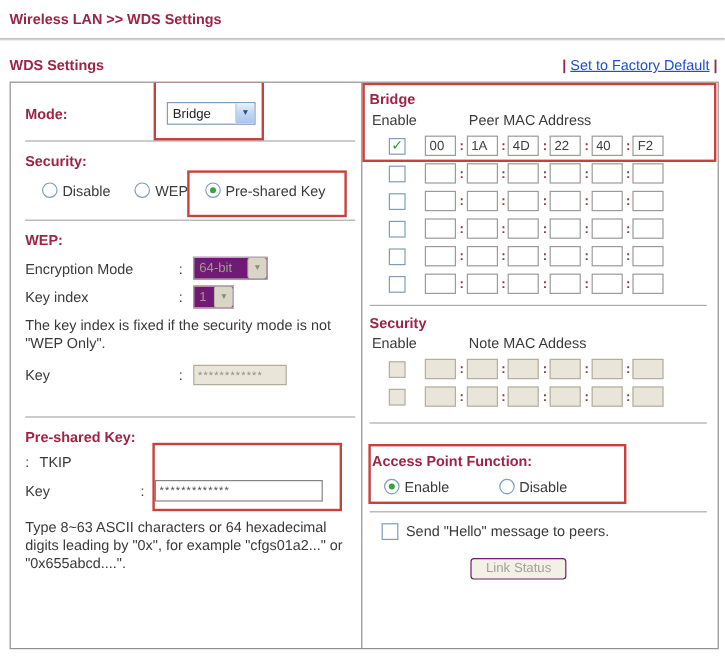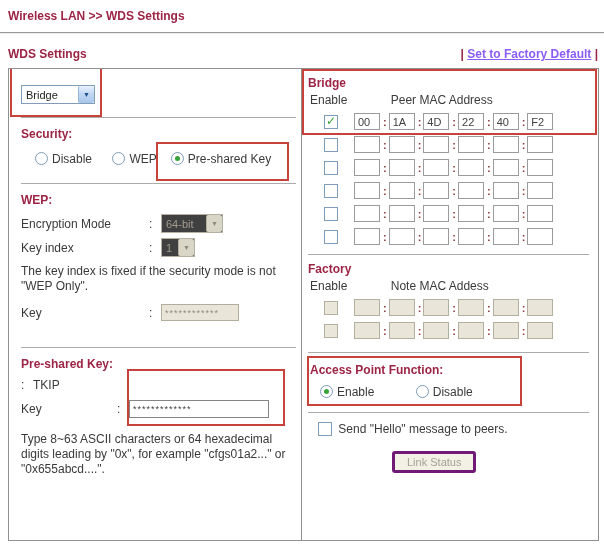--- a/index.html
+++ b/index.html
@@ -2,42 +2,42 @@
 <html><head>
 <meta charset="utf-8">
 <style>
   html,body{margin:0;padding:0}
   body{
     width:604px;height:550px;overflow:hidden;background:#fff;
     font-family:"Liberation Sans","DejaVu Sans",sans-serif;
     font-size:12px;color:#3a3a3a;position:relative;
   }
   .maroon{color:#9c2444;font-weight:bold}
-  .lnk{color:#8b5cf6;font-weight:bold;text-decoration:underline;cursor:pointer}
+  .lnk{color:#1d4ed8;font-weight:normal;text-decoration:underline;cursor:pointer}
   .breadcrumb{padding:9px 0 0 8px;font-size:12px;font-weight:bold;color:#9c2444}
   .toprule{margin-top:9px;border-top:1px solid #9a9a9a;border-bottom:1px solid #ececec}
   .secrow{display:flex;justify-content:space-between;align-items:baseline;margin:13px 6px 7px 8px}
   .pipes{font-weight:bold;color:#9c2444}
 
   .box{position:relative;margin:0 5px 0 8px;border:1px solid #919191;display:flex;height:471px;overflow:hidden}
   .lcol{width:293px;border-right:1px solid #919191;box-sizing:border-box;padding-left:12px;position:relative}
   .rcol{flex:1;box-sizing:border-box;padding:0 4px 0 6px;position:relative}
 
   .rule{border:0;border-top:1px solid #ababab;margin-right:5px}
   .rel{position:relative}
   .anno{position:absolute;border:2px solid #c8423c;pointer-events:none;z-index:6}
 
   
   .xsel{display:inline-flex;box-sizing:border-box;width:74px;height:19px;border:1px solid #7f9db9;
         background:#fff;align-items:center;vertical-align:middle;position:relative}
   .sel-text{flex:1;padding-left:4px;font-size:11px;color:#222;white-space:nowrap;overflow:hidden}
   .sel-btn{width:16px;height:100%;box-sizing:border-box;display:flex;align-items:center;justify-content:center;
            background:linear-gradient(#e9f1fd,#c2d8f3 45%,#a8c6eb);border-left:1px solid #98b3d4;border-radius:2px}
   .arr{font-size:7px;color:#1b4f91;line-height:1}
-  .xsel.dis{background:#404040;border-color:#b5b1a2}
+  .xsel.dis{background:#701a75;border-color:#b5b1a2}
   .xsel.dis .sel-text{color:#a09c8e}
   .xsel.dis .sel-btn{background:#d9d5c7;border-left-color:#b5b1a2}
   .xsel.dis .arr{color:#8d897c}
 
   
   .xcb{display:inline-block;box-sizing:border-box;width:14px;height:14px;border:1px solid #7f9db9;background:#fff;
        font-size:12px;line-height:11px;text-align:center;color:#2ca22c;font-weight:bold;vertical-align:middle}
   .xcb.discb{background:#eae6da;border-color:#b4b0a0}
 
   
@@ -84,29 +84,29 @@
   .cbcol{display:inline-block;width:46px;text-align:center}
   .macs{display:inline-flex;align-items:center}
   .min{box-sizing:border-box;width:26px;height:17px;border:1px solid #9b9b9b;background:#fff;
        font-family:inherit;font-size:11px;color:#404040;padding:1px 3px}
   .min:disabled{background:#e9e5d8;border-color:#b4b0a0}
   .mcolon{color:#8c3a3a;font-weight:bold;margin:0 2px 0 3px;font-size:11px}
   .note{margin-top:11px}
   .rrule1{margin-top:9px}
   .rep-title{margin-top:7px}
   .rrule2{margin-top:13px}
-  .apf{margin-top:10px;margin-left:2px}
+  .apf{margin-top:24px;margin-left:2px}
   .radio-row2{margin-top:8px;margin-left:10px}
   .rg4{margin-left:0}.rg5{margin-left:38px}
   .rrule3{margin-top:13px}
   .status-label{margin-top:8px}
   .cbline2{margin-top:9px;margin-left:10px}
   .cbline2 .xcb{margin-right:3px;vertical-align:-3px}
   .xbtn{display:block;margin:15px 0 0 84px;padding:2px 12px;font-size:11px;font-family:inherit;
-        color:#a3a095;background:#f3f1e6;border:3px solid #701a75;border-radius:3px}
+        color:#a3a095;background:#f3f1e6;border:1px solid #701a75;border-radius:3px}
 </style>
 </head>
 <body>
 
 <div class="breadcrumb">Wireless LAN &gt;&gt; WDS Settings</div>
 <div class="toprule"></div>
 
 <div class="secrow">
   <span class="maroon">WDS Settings</span>
   <span>
@@ -114,20 +114,21 @@
     <a class="lnk">Set to Factory Default</a>
     <span class="pipes">|</span>
   </span>
 </div>
 
 <div class="box">
 
   <div class="lcol">
 
     <div class="mode-row">
+      <span class="maroon mlabel">Mode:</span>
       <span class="rel" style="display:inline-block">
         <span class="xsel">
           <span class="sel-text">Bridge</span>
           <span class="sel-btn">
               <span class="arr">▼</span>
             </span>
         </span>
         <span class="anno" style="left:-11px;right:-7px;top:-18px;bottom:-13px"></span>
       </span>
     </div>
@@ -306,21 +307,21 @@
             <input class="min" maxlength="2" style="">
             <span class="mcolon">:</span>
             <input class="min" maxlength="2" style="">
           </span>
   </div>
       </div>
 
 
     <div class="rule rrule1"></div>
 
-    <div class="maroon rep-title">Factory</div>
+    <div class="maroon rep-title">Security</div>
     <div class="hdr-row">
       <span class="hdr-enable">Enable</span>
       <span class="hdr-mac">Note MAC Addess</span>
     </div>
     <div id="repeater-rows">
         <div class="mac-row">
     <span class="cbcol"><span class="xcb discb"></span></span>
     <span class="macs">
             <input class="min" maxlength="2" disabled="" style="">
             <span class="mcolon">:</span>

